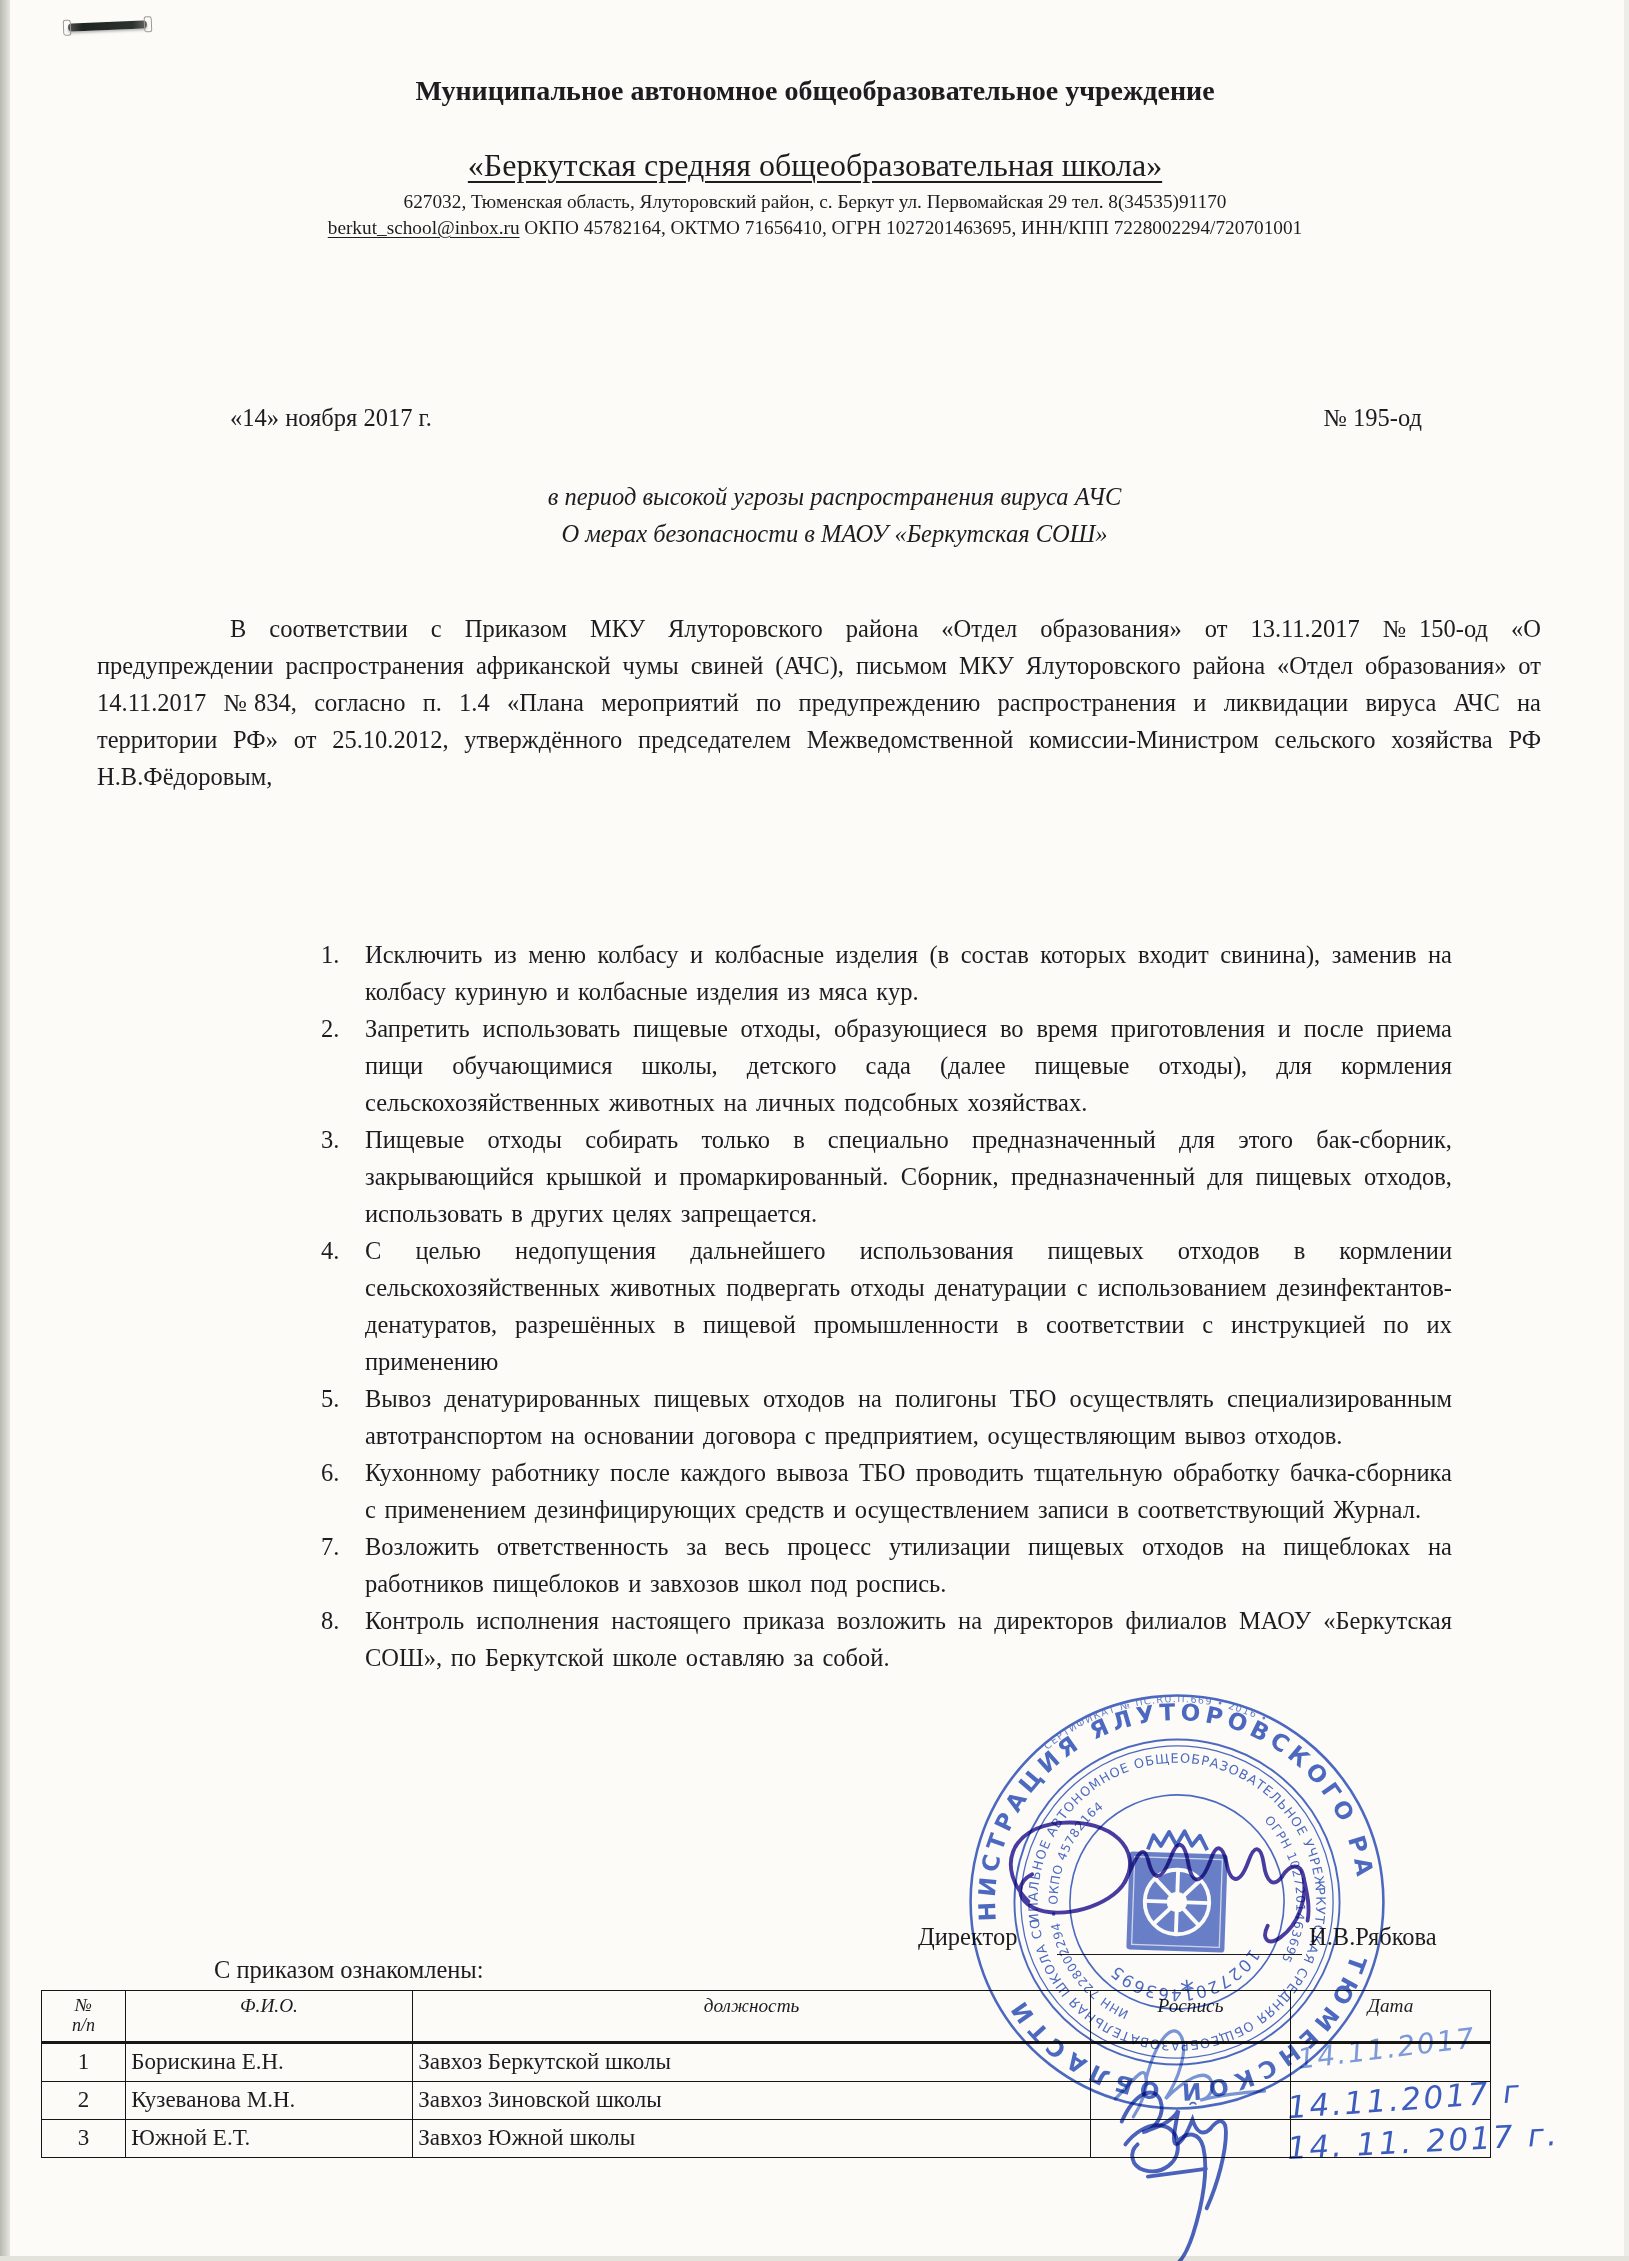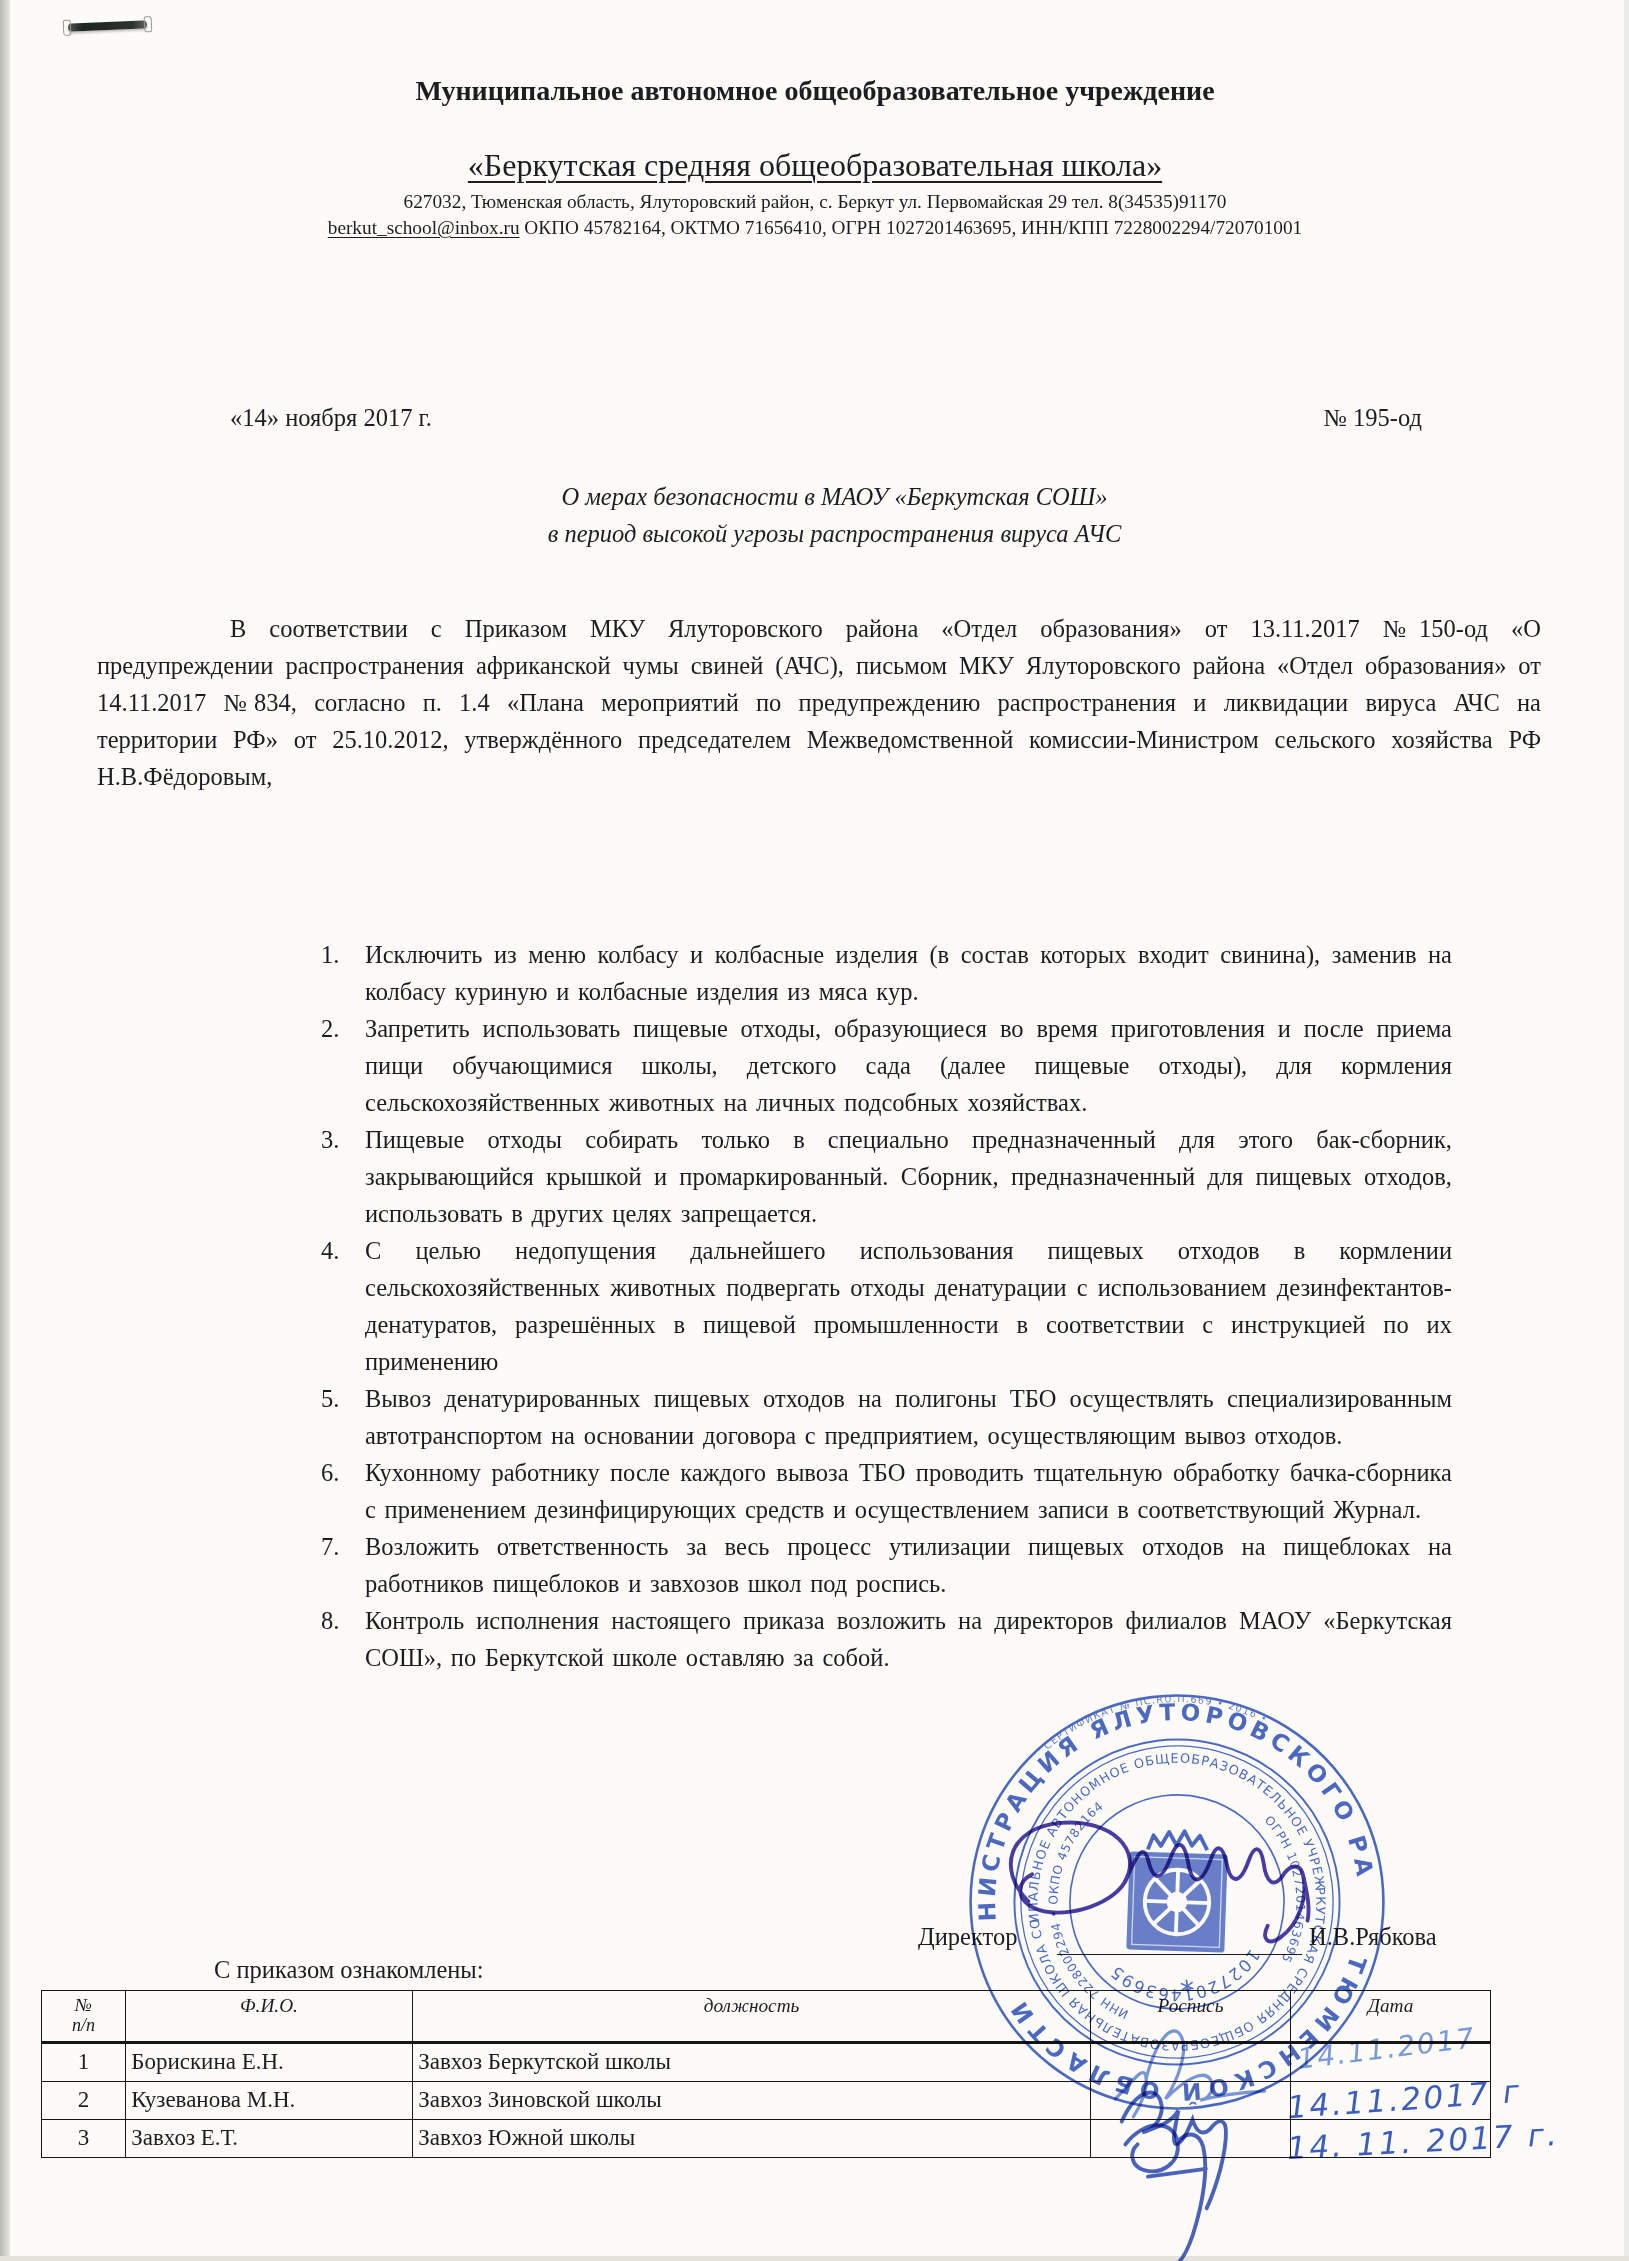--- a/index.html
+++ b/index.html
@@ -104,22 +104,22 @@
     <div class="requisites"><span class="email">berkut_school@inbox.ru</span><span> ОКПО 45782164, ОКТМО 71656410, ОГРН 1027201463695, ИНН/КПП 7228002294/720701001</span></div>
   </div>
 
 
   <div class="date-row">
     <span class="date-value">«14» ноября 2017 г.</span>
     <span class="number-value">№ 195-од</span>
   </div>
 
   <div class="subject">
+    <div>в период высокой угрозы распространения вируса АЧС</div>
     <div>О мерах безопасности в МАОУ «Беркутская СОШ»</div>
-    <div>в период высокой угрозы распространения вируса АЧС</div>
   </div>
 
   <div class="intro">В соответствии с Приказом МКУ Ялуторовского района «Отдел образования» от 13.11.2017 №150-од «О предупреждении распространения африканской чумы свиней (АЧС), письмом МКУ Ялуторовского района «Отдел образования» от 14.11.2017 №834, согласно п. 1.4 «Плана мероприятий по предупреждению распространения и ликвидации вируса АЧС на территории РФ» от 25.10.2012, утверждённого председателем Межведомственной комиссии-Министром сельского хозяйства РФ Н.В.Фёдоровым,</div>
 
 
   <ol class="order-list">
       <li>Исключить из меню колбасу и колбасные изделия (в состав которых входит свинина), заменив на колбасу куриную и колбасные изделия из мяса кур.</li>
       <li>Запретить использовать пищевые отходы, образующиеся во время приготовления и после приема пищи обучающимися школы, детского сада (далее пищевые отходы), для кормления сельскохозяйственных животных на личных подсобных хозяйствах.</li>
       <li>Пищевые отходы собирать только в специально предназначенный для этого бак-сборник, закрывающийся крышкой и промаркированный. Сборник, предназначенный для пищевых отходов, использовать в других целях запрещается.</li>
       <li>С целью недопущения дальнейшего использования пищевых отходов в кормлении сельскохозяйственных животных подвергать отходы денатурации с использованием дезинфектантов-денатуратов, разрешённых в пищевой промышленности в соответствии с инструкцией по их применению</li>
@@ -167,21 +167,21 @@
         </tr>
         <tr>
           <td class="td-num">2</td>
           <td class="td-name">Кузеванова М.Н.</td>
           <td class="td-pos">Завхоз Зиновской школы</td>
           <td class="td-sign"></td>
           <td class="td-date"></td>
         </tr>
         <tr>
           <td class="td-num">3</td>
-          <td class="td-name">Завхоз Е.Т.</td>
+          <td class="td-name">Южной Е.Т.</td>
           <td class="td-pos">Завхоз Южной школы</td>
           <td class="td-sign"></td>
           <td class="td-date"></td>
         </tr>
       </tbody>
   </table>
 
   <svg class="ink stamp" viewBox="0 0 676 676" style="transform:rotate(-7deg)">
     <defs>
       <path id="arcTopOuter" d="M 56,338 A 282,282 0 0 1 620,338" fill="none"></path>

